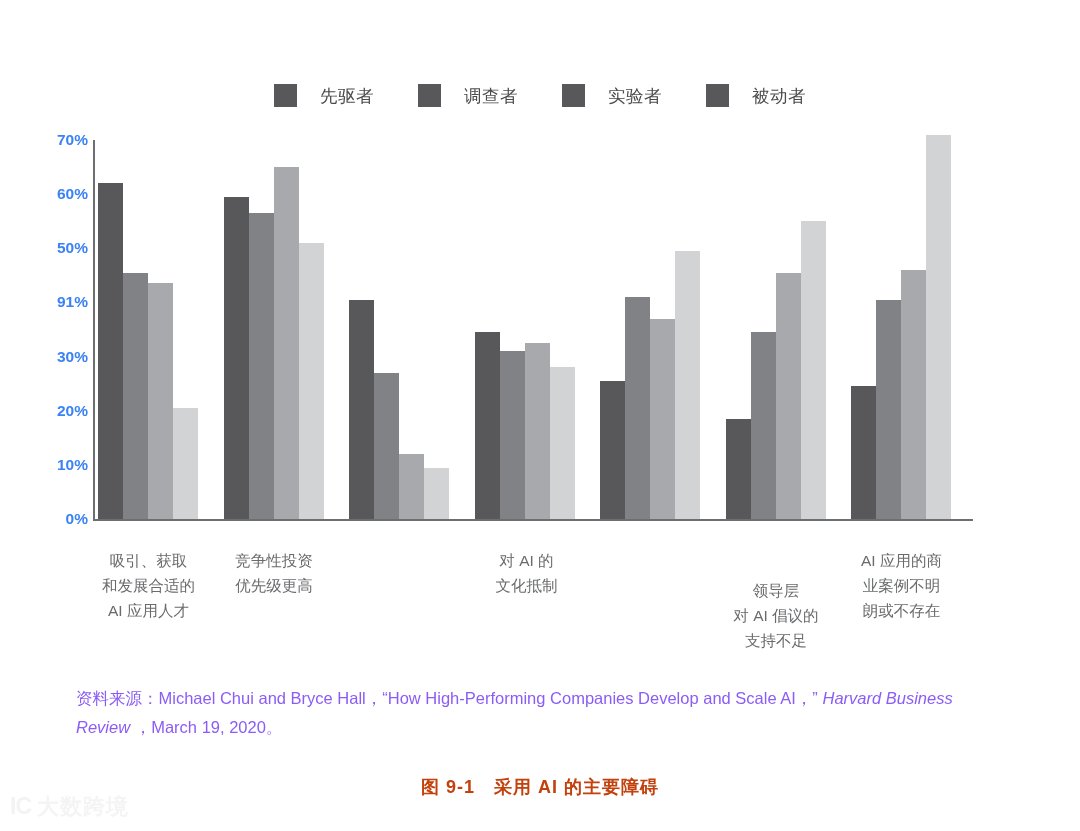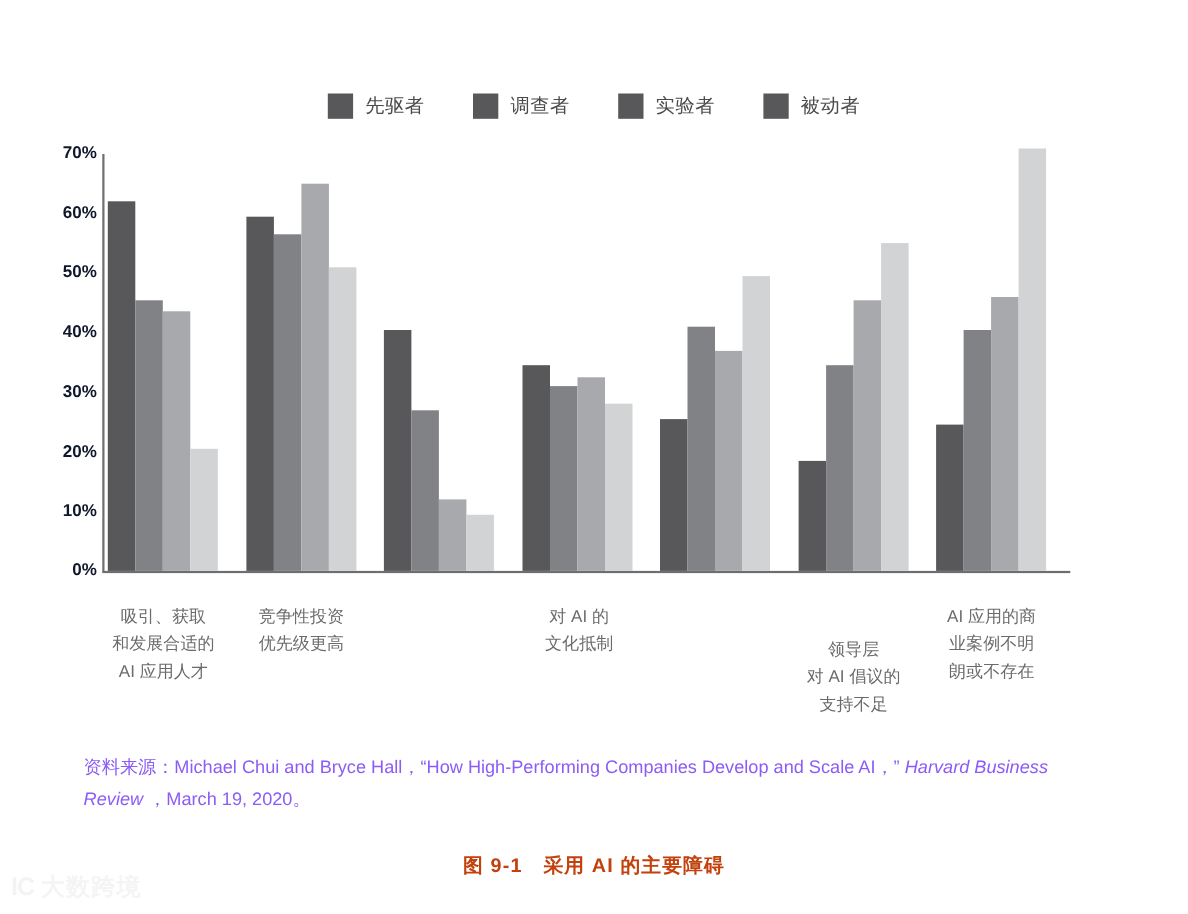--- a/index.html
+++ b/index.html
@@ -22,22 +22,22 @@
     left: 0;
     top: 84px;
     width: 1080px;
     display: flex;
     justify-content: center;
     align-items: center;
     gap: 44px;
   }
   .legend-item {
     display: flex;
-    align-items: flex-end;
-    gap: 11px;
+    align-items: flex-start;
+    gap: 23px;
   }
   .legend-swatch {
     width: 23px;
     height: 23px;
     display: block;
   }
   .legend-label {
     font-size: 17.5px;
     color: #4b4b4d;
     letter-spacing: .5px;
@@ -59,21 +59,21 @@
     width: 46px;
     height: 380px;
   }
   .y-tick {
     position: absolute;
     right: 0;
     width: 100%;
     text-align: right;
     font-size: 15.5px;
     font-weight: bold;
-    color: #0f172a;
+    color: #3b82f6;
     transform: translateY(-50%);
     white-space: nowrap;
   }
   #axis-line {
     position: absolute;
     left: 93px;
     top: 140px;
     width: 1.6px;
     height: 380px;
     background: #6d6e70;
@@ -197,21 +197,21 @@
       <span class="legend-label">被动者</span>
     </div>
   </div>
 
 <div id="plot-wrap">
   <div id="y-axis-labels">
       <div class="y-tick" style="top: 379px;">0%</div>
       <div class="y-tick" style="top: 324.857px;">10%</div>
       <div class="y-tick" style="top: 270.714px; text-align: right;">20%</div>
       <div class="y-tick" style="top: 216.571px;">30%</div>
-      <div class="y-tick" style="top: 162.429px;">40%</div>
+      <div class="y-tick" style="top: 162.429px;">91%</div>
       <div class="y-tick" style="top: 108.286px;">50%</div>
       <div class="y-tick" style="top: 54.1429px;">60%</div>
       <div class="y-tick" style="top: 0px;">70%</div>
     </div>
   <div id="axis-line"></div>
   <div id="baseline"></div>
   <div id="bars-area">
       <div class="bar-group" style="left: 4px; width: 125px;">
         <div class="bar" title="先驱者 62%" style="height: 335.686px; background: rgb(88, 88, 90);"></div>
         <div class="bar" title="调查者 45.5%" style="height: 246.35px; background: rgb(128, 130, 133);"></div>

